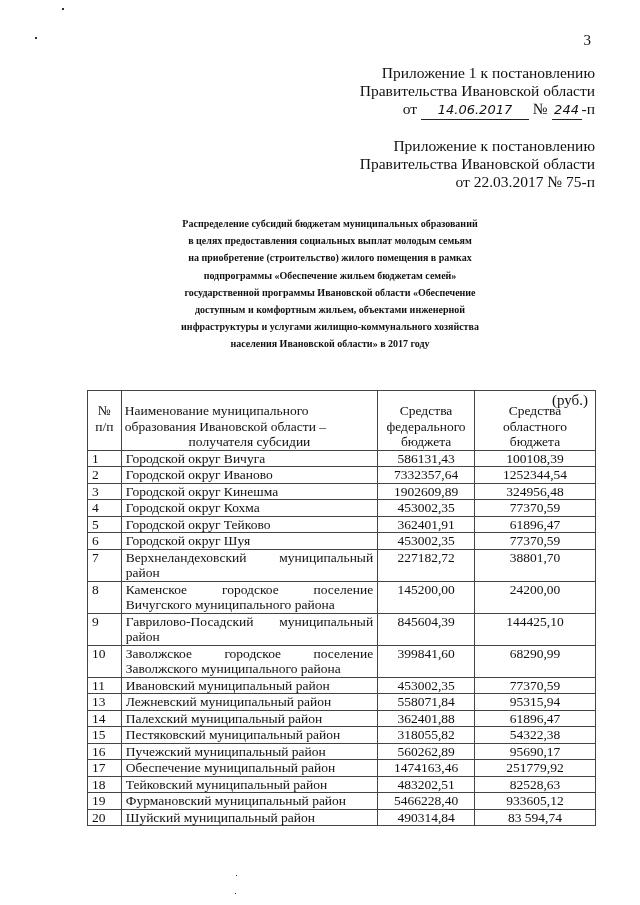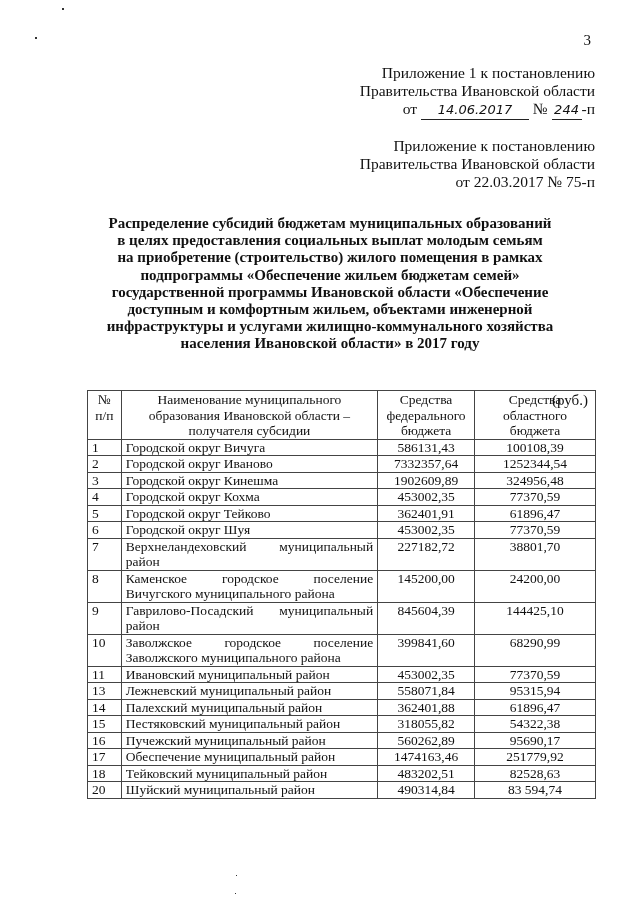--- a/index.html
+++ b/index.html
@@ -10,29 +10,29 @@
   }
   .page-num { position: absolute; top: 32px; right: 49px; font-size: 15px; }
   .appendix { position: absolute; right: 45px; text-align: right; font-size: 15.5px; line-height: 18px; }
   .appendix1 { top: 64px; }
   .appendix2 { top: 137px; }
   .hand { font-family: "DejaVu Sans", sans-serif; font-style: italic; font-size: 13px; display: inline-block; text-align: center; border-bottom: 1px solid #222; }
   .hand.date { width: 108px; }
   .hand.num { width: 30px; }
   .title {
     position: absolute; top: 215px; left: 95px; width: 470px;
-    text-align: center; font-weight: bold; font-size: 15px; line-height: 17.2px;
+    text-align: center; font-weight: bold; font-size: 10px; line-height: 17.2px;
   }
   .unit { position: absolute; top: 392px; right: 52px; font-size: 15px; }
   table {
     position: absolute; top: 390px; left: 87px; width: 509px;
     border-collapse: collapse; font-size: 13.5px; line-height: 15.5px;
   }
   td, th { border: 1px solid #444; padding: 0 4px; vertical-align: top; font-weight: normal; }
-  th { text-align: center; padding: 1px 3px 0; }
+  th { text-align: center; padding: 12px 3px 0; }
   .c-num { width: 25px; text-align: left; }
   .c-name { width: 250px; text-align: justify; text-align-last: left; }
   .c-name.two { text-align-last: left; }
   .c-fed { width: 88px; text-align: center; }
   .c-reg { width: 113px; text-align: center; }
   th.c-num { text-align: center; }
   .dot { position: absolute; width: 2px; height: 2px; background: #333; }
 </style>
 </head>
 <body>
@@ -69,21 +69,21 @@
   <div>инфраструктуры и услугами жилищно-коммунального хозяйства</div>
   <div>населения Ивановской области» в 2017 году</div>
 </div>
 
 <div class="unit">(руб.)</div>
 
 <table>
   <thead>
     <tr>
       <th class="c-num">№ п/п</th>
-      <th class="c-name" style="text-align:center;text-align-last:center;margin-left:18px;">Наименование муниципального образования Ивановской области – получателя субсидии</th>
+      <th class="c-name" style="text-align:left;text-align-last:center;margin-left:18px;">Наименование муниципального образования Ивановской области – получателя субсидии</th>
       <th class="c-fed">Средства федерального бюджета</th>
       <th class="c-reg">Средства областного бюджета</th>
     </tr>
   </thead>
   <tbody>
     <tr>
       <td class="c-num">1</td>
       <td class="c-name">Городской округ Вичуга</td>
       <td class="c-fed">586131,43</td>
       <td class="c-reg">100108,39</td>
@@ -178,20 +178,26 @@
       <td class="c-fed">1474163,46</td>
       <td class="c-reg">251779,92</td>
     </tr>
     <tr>
       <td class="c-num">18</td>
       <td class="c-name">Тейковский муниципальный район</td>
       <td class="c-fed">483202,51</td>
       <td class="c-reg">82528,63</td>
     </tr>
     <tr>
+      <td class="c-num">19</td>
+      <td class="c-name">Фурмановский муниципальный район</td>
+      <td class="c-fed">5466228,40</td>
+      <td class="c-reg">933605,12</td>
+    </tr>
+    <tr>
       <td class="c-num">20</td>
       <td class="c-name">Шуйский муниципальный район</td>
       <td class="c-fed">490314,84</td>
       <td class="c-reg">83 594,74</td>
     </tr>
   </tbody>
 </table>
 
 <div class="dot" style="top:875px;left:236px;width:1px;height:1px;"></div>
 <div class="dot" style="top:893px;left:235px;width:1px;height:1px;"></div>

